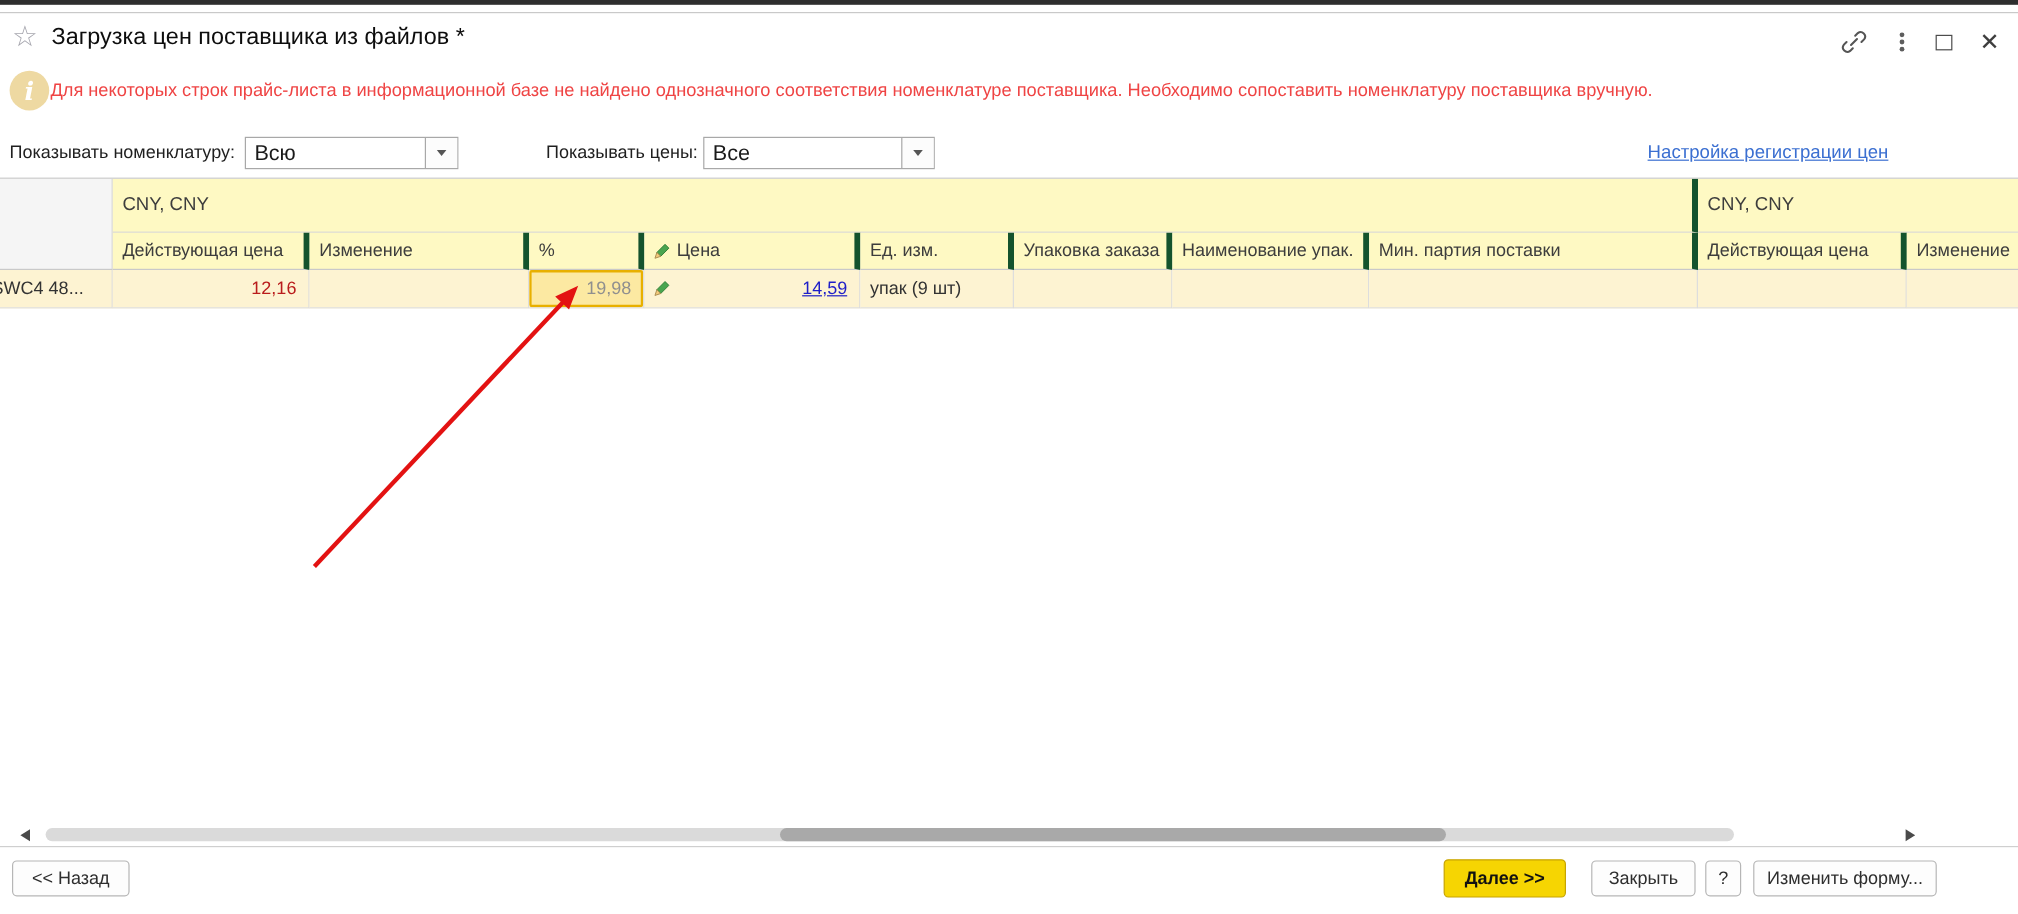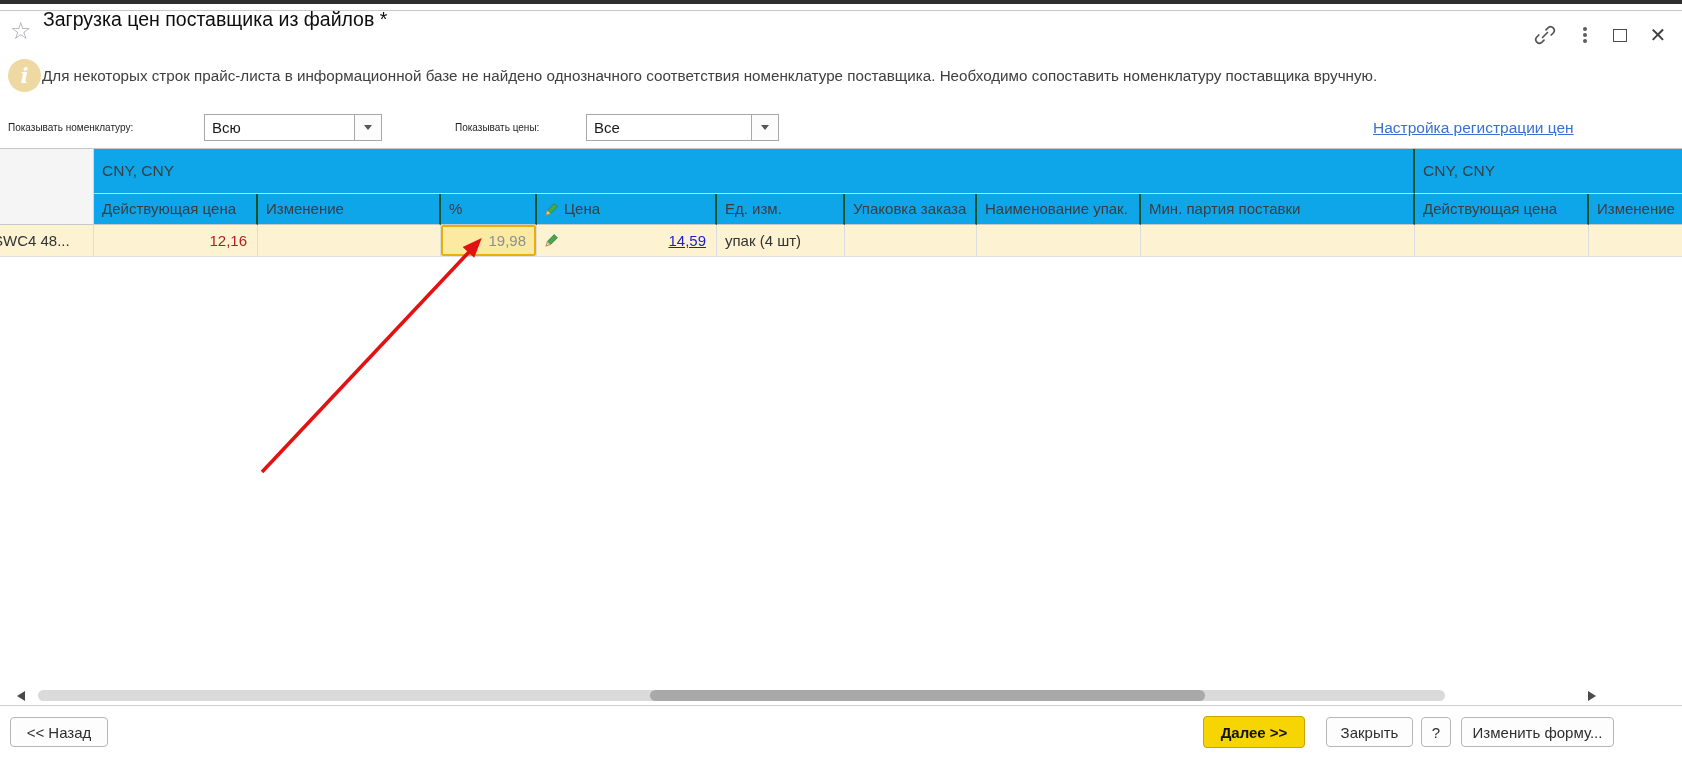--- a/index.html
+++ b/index.html
@@ -12,44 +12,44 @@
     color: #222;
   }
   .abs { position: absolute; }
 
   
   .topstrip { left:0; top:0; width:1682px; height:4px; background:#2e2e2e; }
   .topline  { left:0; top:10px; width:1682px; height:1px; background:#c9c9c9; }
 
   
   .star { left:10px; top:18px; font-size:24px; color:#a6a6ae; line-height:26px; cursor:pointer; }
-  .title { left:43px; top:8px; font-size:19.5px; color:#0d0d0d; white-space:nowrap; }
+  .title { left:43px; top:20px; font-size:19.5px; color:#0d0d0d; white-space:nowrap; }
   .tb-icon { top:23px; width:24px; height:24px; display:flex; align-items:center; justify-content:center; cursor:pointer; }
   .kebab span { display:block; width:4px; height:4px; border-radius:50%; background:#5d5d5d; margin:1.6px 0; }
   .maxbox { width:14px; height:13px; border:1.6px solid #4c4c4c; }
   .closex { font-size:20px; color:#3f3f3f; }
 
   
   .info-ico { left:8px; top:59px; width:33px; height:33px; border-radius:50%;
               background:#eed9a2; color:#fff; display:flex; align-items:center; justify-content:center;
               font-family:"DejaVu Serif", serif; font-style:italic; font-weight:bold; font-size:21px; }
-  .info-text { left:42px; top:60px; height:32px; line-height:32px; font-size:15.2px; color:#404040; white-space:nowrap; }
+  .info-text { left:42px; top:60px; height:32px; line-height:32px; font-size:15.2px; color:#ef4444; white-space:nowrap; }
 
   
-  .flt-label { top:114px; height:27px; line-height:27px; font-size:10px; color:#1f1f1f; white-space:nowrap; }
+  .flt-label { top:114px; height:27px; line-height:27px; font-size:15px; color:#1f1f1f; white-space:nowrap; }
   .combo { top:114px; height:27px; border:1px solid #a8a8a8; background:#fff; display:flex; }
-  .combo .val { flex:1 1 auto; padding-left:7px; line-height:25px; font-size:15px; color:#1a1a1a; overflow:hidden; white-space:nowrap; }
+  .combo .val { flex:1 1 auto; padding-left:7px; line-height:25px; font-size:18px; color:#1a1a1a; overflow:hidden; white-space:nowrap; }
   .combo .btn { flex:0 0 27px; border-left:1px solid #a8a8a8; background:#fcfcfc; display:flex; align-items:center; justify-content:center; cursor:pointer; }
   .combo .btn i { width:0; height:0; border-left:4px solid transparent; border-right:4px solid transparent; border-top:5px solid #555; }
   .cfg-link { top:114px; height:27px; line-height:27px; font-size:15.5px; color:#3b6fd1; text-decoration:underline; white-space:nowrap; cursor:pointer; }
 
   
   .tablewrap { left:0; top:148px; width:1682px; height:558px; border-top:1px solid #c9c9c9; border-bottom:1px solid #cfcfcf; overflow:hidden; background:#fff; }
   .hrow { display:flex; }
-  .hcell { background:#0ea5e9; border-right:2px solid #14532d; color:#3d3d3d; font-size:15px;
+  .hcell { background:#fef9c3; border-right:5px solid #14532d; color:#3d3d3d; font-size:15px;
            padding-left:8px; white-space:nowrap; overflow:hidden; flex:0 0 auto; }
   .gcell { height:45px; line-height:44px; font-size:15.5px; border-bottom:1px solid #d6d6d6; }
   .ccell { height:31px; line-height:30px; border-bottom:1px solid #c9c9c9; display:flex; align-items:center; gap:6px; padding-left:8px; }
   .c0head { width:94px; height:76px; background:#f5f5f5; border-right:1px solid #d6d6d6; border-bottom:1px solid #c9c9c9; flex:0 0 94px; }
   .drow { display:flex; }
   .dcell { height:32px; line-height:31px; background:#fdf3d2; border-right:1px solid #ddd; border-bottom:1px solid #e0e0e0;
            font-size:15px; color:#333; white-space:nowrap; overflow:hidden; flex:0 0 auto; }
   .num { text-align:right; padding-right:10px; color:#b91c1c; }
   .w1{width:164px} .w2{width:183px} .w3{width:96px} .w4{width:180px} .w5{width:128px}
   .w6{width:132px} .w7{width:164px} .w8{width:274px} .w9{width:174px} .w10{width:160px}
@@ -157,21 +157,21 @@
     <div class="dcell w3 selcell">
       <div class="selbox">19,98</div>
     </div>
     <div class="dcell w4 pricecell">
       <svg width="13" height="13" viewBox="0 0 13 13">
         <polygon points="9.2,0.6 12.4,3.8 5.6,10.6 2.4,7.4" fill="#49a54f" stroke="#2f7d36" stroke-width="0.8"></polygon>
         <polygon points="2.4,7.4 5.6,10.6 0.8,12.2" fill="#f3cb7c" stroke="#a98b4f" stroke-width="0.8"></polygon>
       </svg>
       <span class="pv">14,59</span>
     </div>
-    <div class="dcell w5 unitcell">упак (4 шт)</div>
+    <div class="dcell w5 unitcell">упак (9 шт)</div>
     <div class="dcell w6"></div>
     <div class="dcell w7"></div>
     <div class="dcell w8"></div>
     <div class="dcell w9"></div>
     <div class="dcell w10"></div>
   </div>
 </div>
 
 <div class="abs sb-left"></div>
 <div class="abs sb-track"></div>

